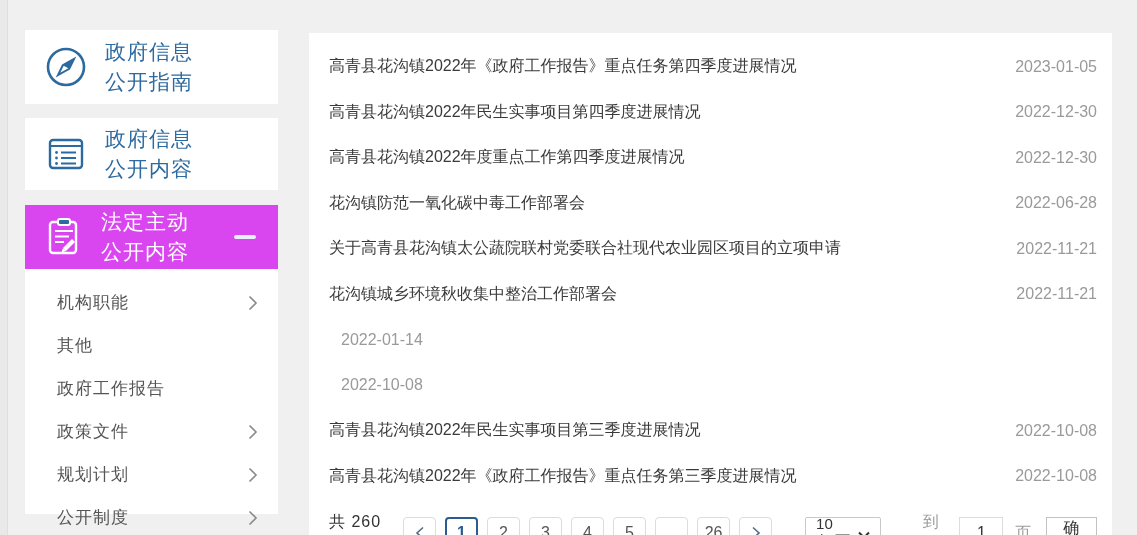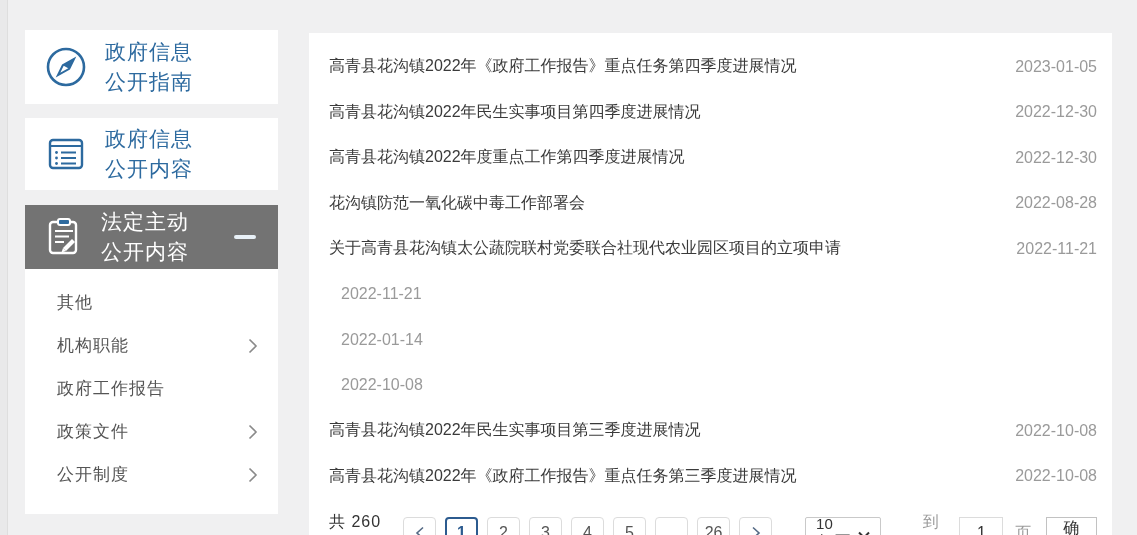--- a/index.html
+++ b/index.html
@@ -16,21 +16,21 @@
 
   
   .sidebar { position:absolute; left:25px; top:30px; width:253px; }
   .side-card {
     background:#ffffff; display:flex; align-items:center;
     padding-left:18px; cursor:pointer; position:relative;text-align:center;
   }
   .side-card.c1 { height:74px; margin-bottom:14px; }
   .side-card.c2 { height:72px; margin-bottom:15px; }
   .side-card.active {
-    background:#737373; height:64px; margin-bottom:0;
+    background:#d946ef; height:64px; margin-bottom:0;
   }
   .side-icon { width:46px; height:46px; flex:0 0 46px; margin-right:16px; }
   .side-card.active .side-icon { width:42px; height:42px; flex-basis:42px; }
   .side-label {
     color:#2d6a9f; font-size:21px; line-height:1.45; font-weight:500;
     letter-spacing:1px;
   }
   .side-card.active .side-label { color:#ffffff; }
   .collapse-dash {
     position:absolute; right:22px; top:50%; margin-top:-2px;
@@ -143,35 +143,43 @@
     </span>
     <span class="side-label">
       <span>法定主动</span><br>
       <span>公开内容</span>
     </span>
     <span class="collapse-dash"></span>
   </div>
 
   <div class="submenu">
     <div class="submenu-item">
+      <span>机构职能</span>
+      <span class="chev">
+        <svg viewBox="0 0 10 16" width="10" height="16">
+            <path d="M1.5 1.5 L8 8 L1.5 14.5" fill="none" stroke="#8a8a8a" stroke-width="1.6"></path>
+          </svg>
+      </span>
+    </div>
+    <div class="submenu-item">
       <span>其他</span>
     </div>
     <div class="submenu-item">
-      <span>机构职能</span>
-      <span class="chev">
-        <svg viewBox="0 0 10 16" width="10" height="16">
-            <path d="M1.5 1.5 L8 8 L1.5 14.5" fill="none" stroke="#8a8a8a" stroke-width="1.6"></path>
-          </svg>
-      </span>
-    </div>
-    <div class="submenu-item">
       <span>政府工作报告</span>
     </div>
     <div class="submenu-item">
       <span>政策文件</span>
+      <span class="chev">
+        <svg viewBox="0 0 10 16" width="10" height="16">
+            <path d="M1.5 1.5 L8 8 L1.5 14.5" fill="none" stroke="#8a8a8a" stroke-width="1.6"></path>
+          </svg>
+      </span>
+    </div>
+    <div class="submenu-item">
+      <span>规划计划</span>
       <span class="chev">
         <svg viewBox="0 0 10 16" width="10" height="16">
             <path d="M1.5 1.5 L8 8 L1.5 14.5" fill="none" stroke="#8a8a8a" stroke-width="1.6"></path>
           </svg>
       </span>
     </div>
     <div class="submenu-item">
       <span>公开制度</span>
       <span class="chev">
         <svg viewBox="0 0 10 16" width="10" height="16">
@@ -191,27 +199,28 @@
   <div class="news-row">
     <span class="news-title">高青县花沟镇2022年民生实事项目第四季度进展情况</span>
     <span class="news-date">2022-12-30</span>
   </div>
   <div class="news-row">
     <span class="news-title">高青县花沟镇2022年度重点工作第四季度进展情况</span>
     <span class="news-date">2022-12-30</span>
   </div>
   <div class="news-row">
     <span class="news-title">花沟镇防范一氧化碳中毒工作部署会</span>
-    <span class="news-date">2022-08-28</span>
+    <span class="news-date">2022-06-28</span>
   </div>
   <div class="news-row">
     <span class="news-title">关于高青县花沟镇太公蔬院联村党委联合社现代农业园区项目的立项申请</span>
     <span class="news-date">2022-11-21</span>
   </div>
   <div class="news-row">
+    <span class="news-title">花沟镇城乡环境秋收集中整治工作部署会</span>
     <span class="news-date">2022-11-21</span>
   </div>
   <div class="news-row">
     <span class="news-date">2022-01-14</span>
   </div>
   <div class="news-row">
     <span class="news-date">2022-10-08</span>
   </div>
   <div class="news-row">
     <span class="news-title">高青县花沟镇2022年民生实事项目第三季度进展情况</span>

